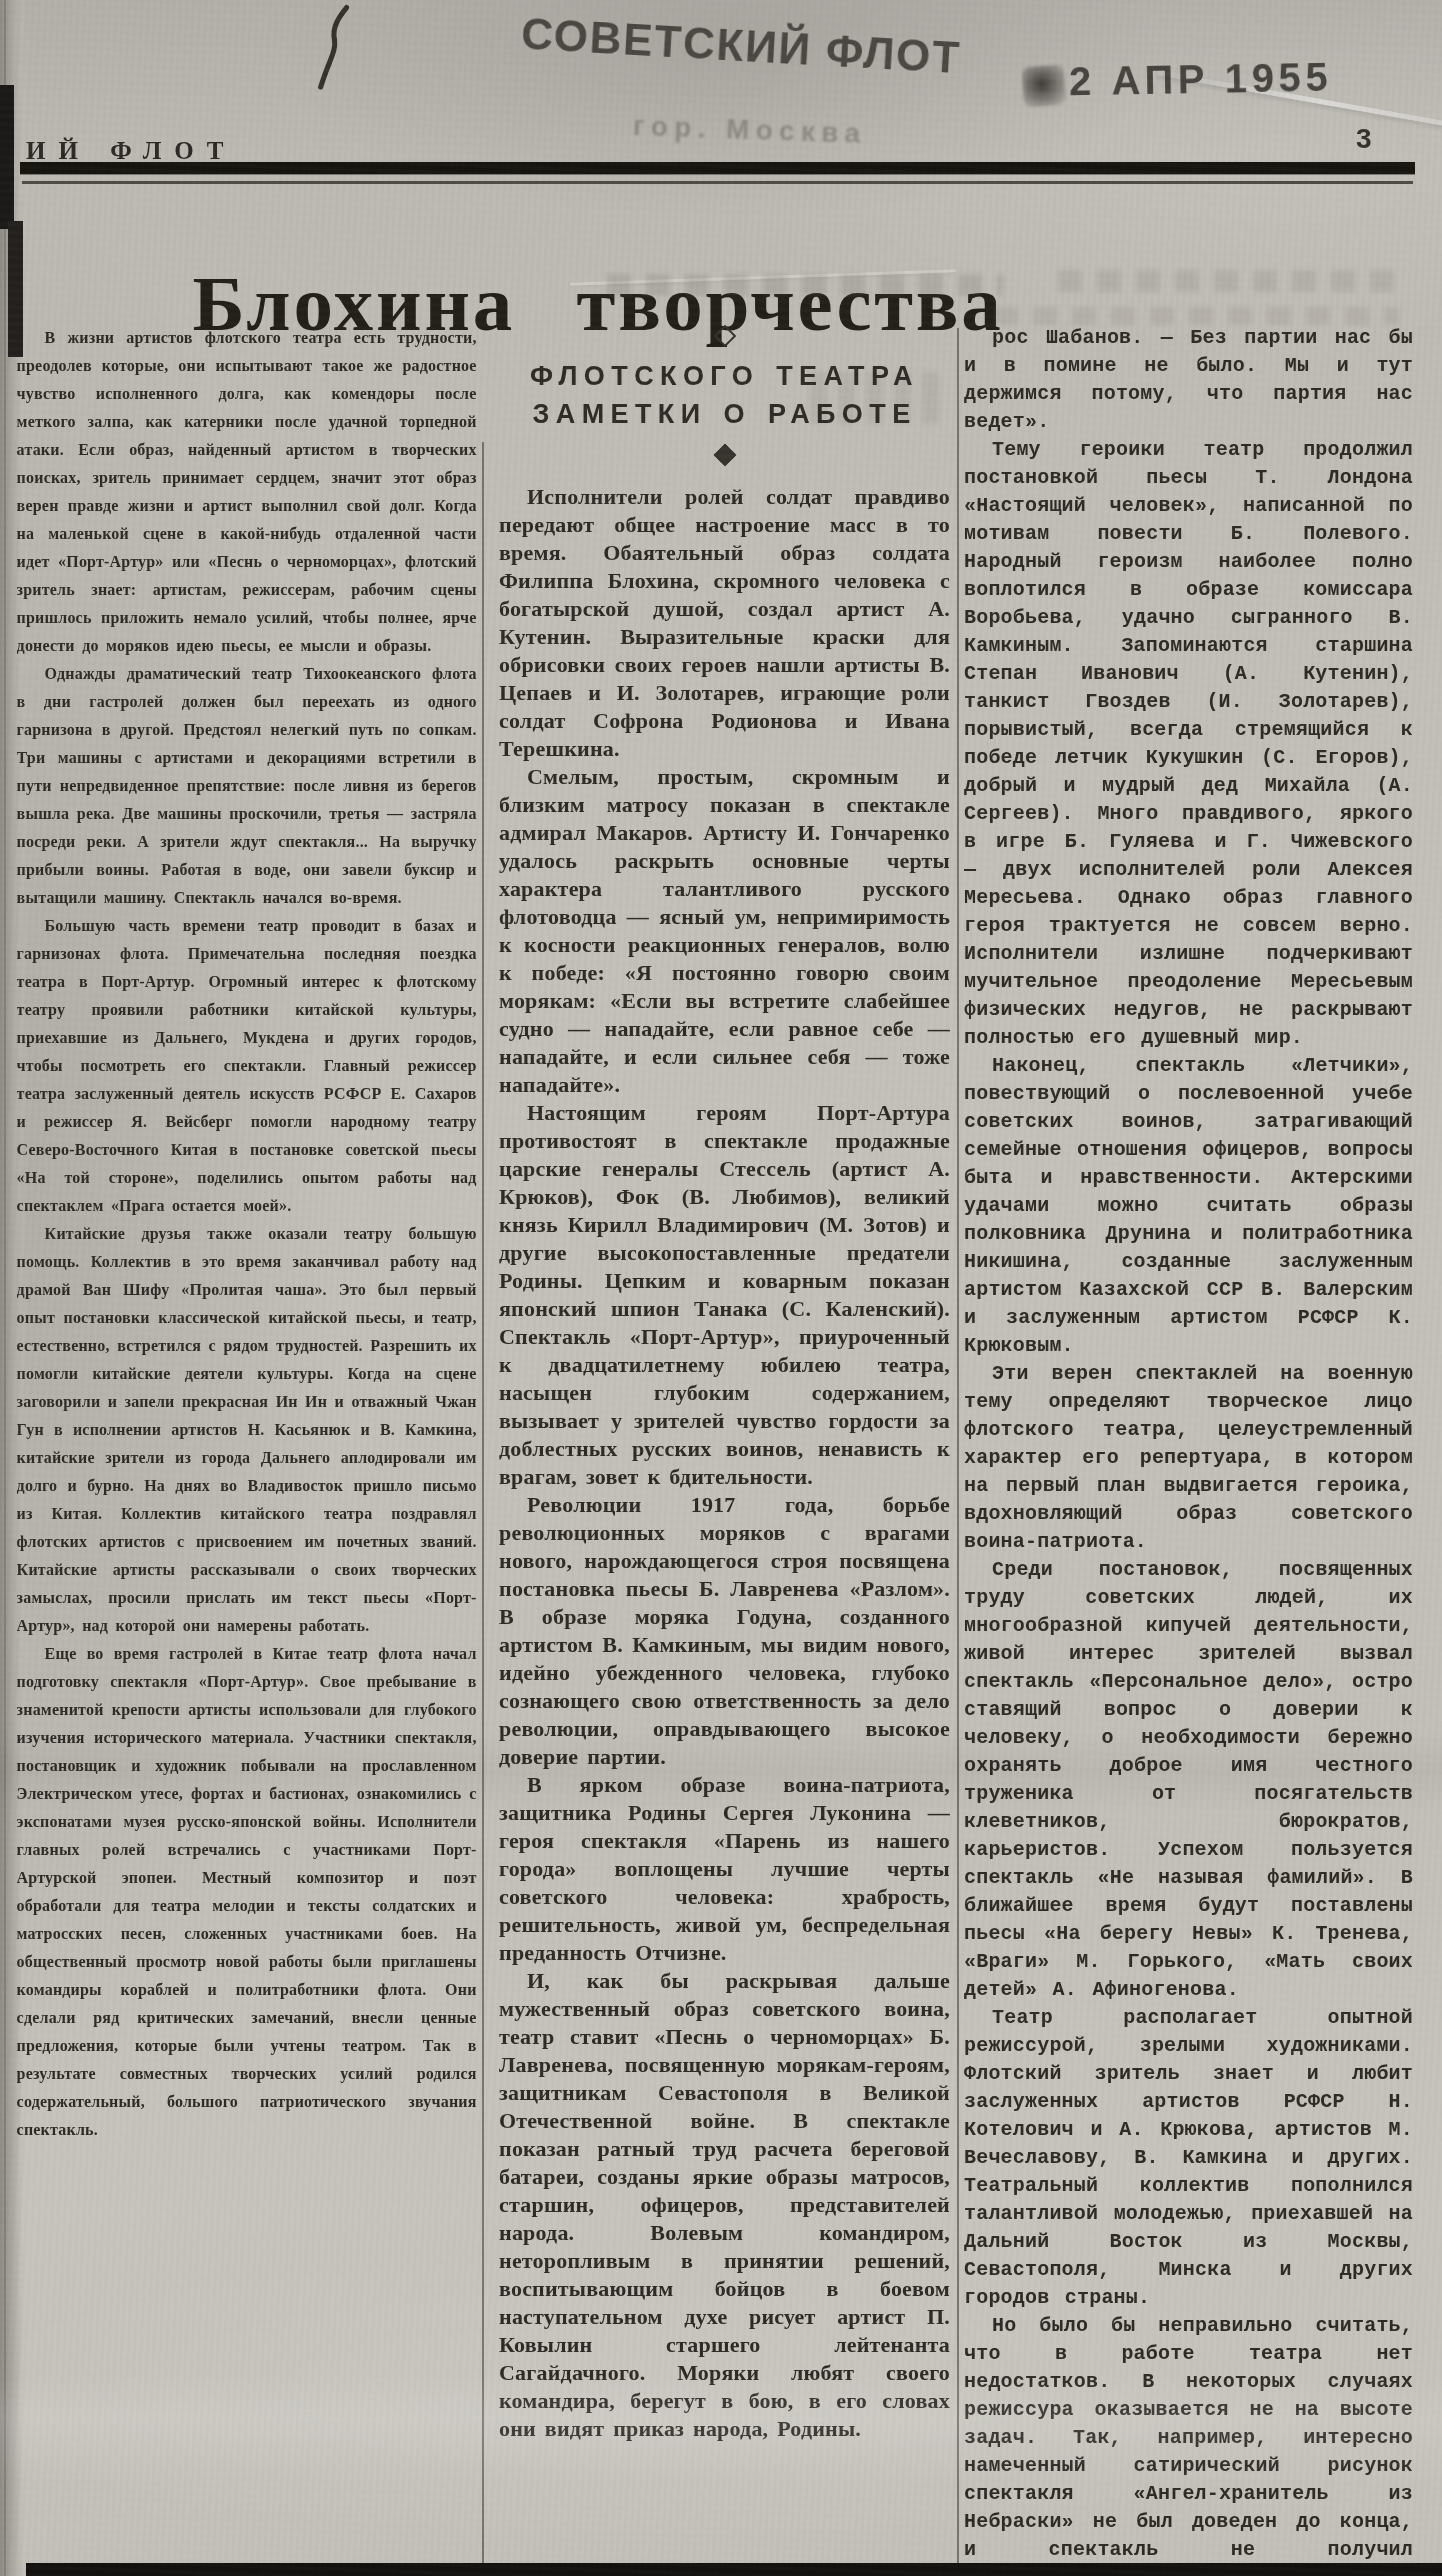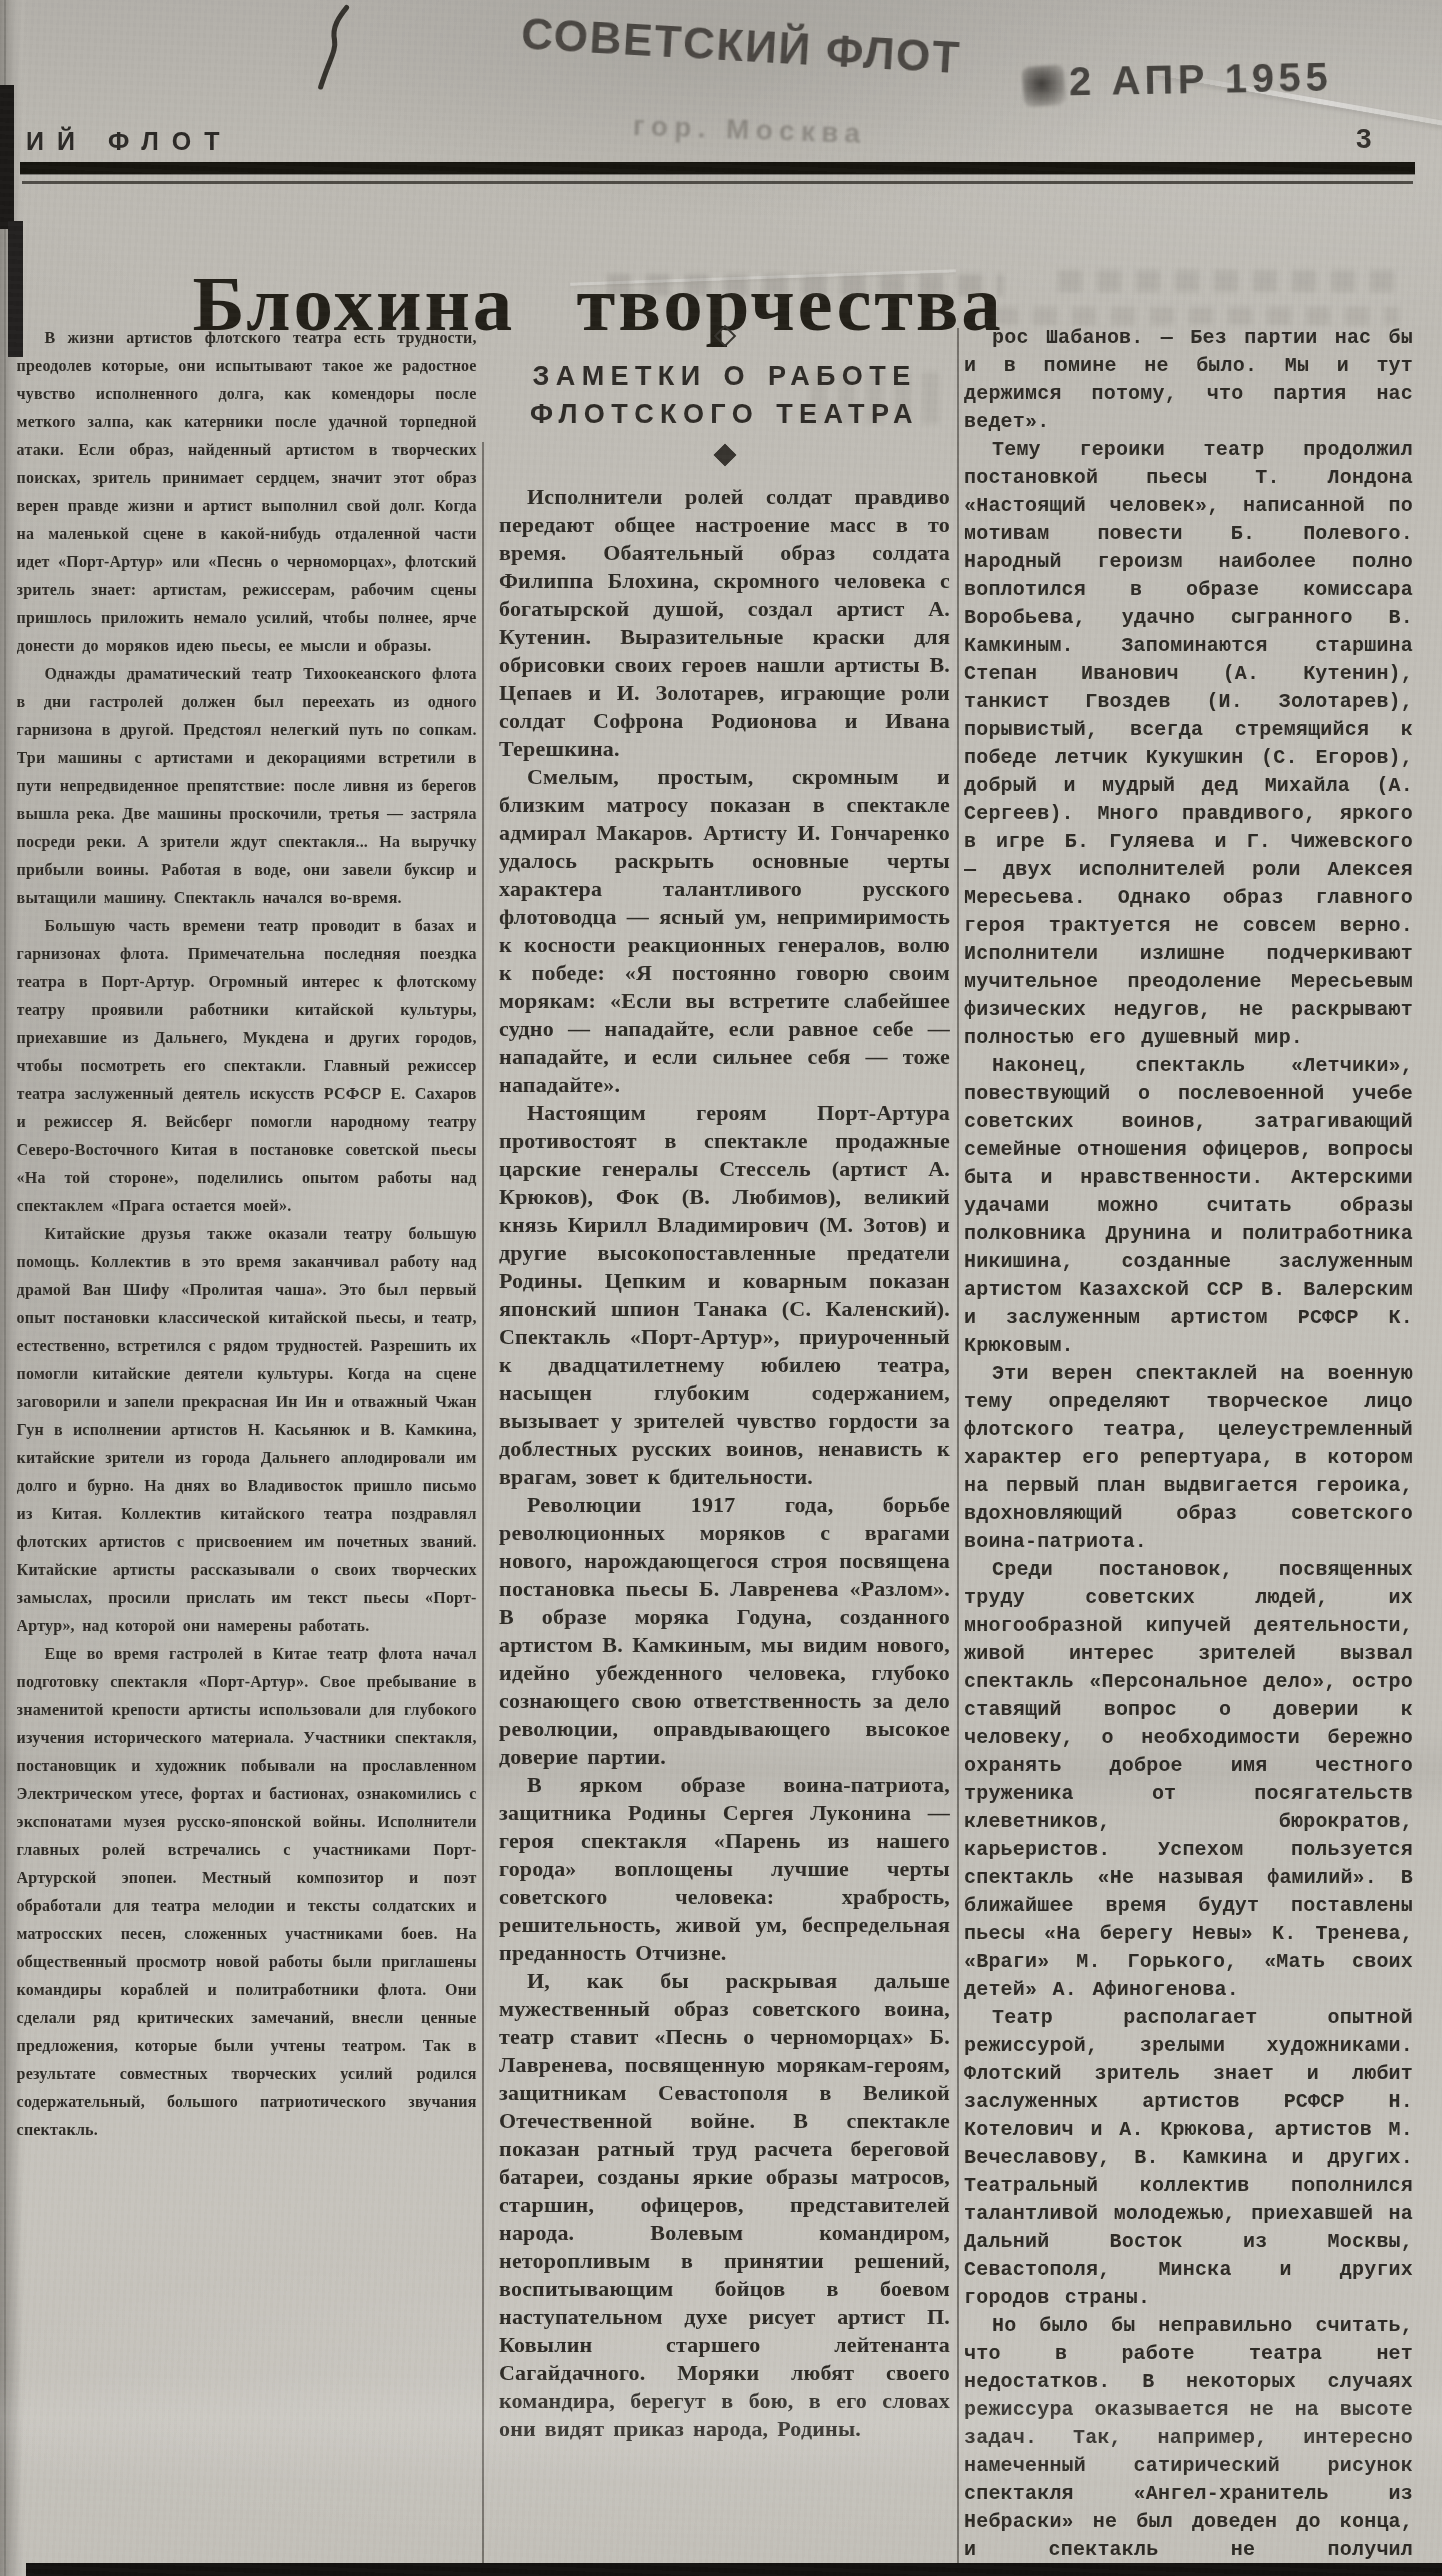--- a/index.html
+++ b/index.html
@@ -38,21 +38,21 @@
     color:rgba(50,46,42,.80);transform:rotate(3.2deg);filter:blur(0.7px);white-space:nowrap;}
   .stamp-sub{position:absolute;left:633px;top:114px;font-family:"Liberation Sans",sans-serif;
     font-weight:bold;font-size:28px;letter-spacing:6.4px;color:rgba(96,92,86,.48);
     transform:rotate(2deg);filter:blur(1.3px);white-space:nowrap;}
   .date-stamp{position:absolute;left:1069px;top:57px;font-family:"Liberation Sans",sans-serif;
     font-weight:bold;font-size:40px;letter-spacing:4.6px;color:rgba(48,45,42,.84);
     transform:rotate(-1deg);filter:blur(0.6px);white-space:nowrap;}
   .stamp-smudge{position:absolute;left:1023px;top:66px;width:42px;height:40px;border-radius:7.4px;
     background:radial-gradient(ellipse at 45% 45%, rgba(40,37,34,.85), rgba(40,37,34,.25) 70%, transparent);
     filter:blur(1.8px);transform:rotate(-4deg);}
-  .masthead-frag{position:absolute;left:26px;top:127px;font-family:Liberation Sans, sans-serif;
+  .masthead-frag{position:absolute;left:26px;top:137px;font-family:Liberation Serif, serif;
     font-weight:bold;font-size:25px;letter-spacing:13px;color:#2c2a27;white-space:nowrap;}
   .page-num{position:absolute;left:1356px;top:123px;font-family:"Liberation Sans",sans-serif;
     font-weight:bold;font-size:28px;color:#34312d;}
   .rule-thick{position:absolute;left:20px;top:162px;width:1395px;height:12px;background:#17150f;
     box-shadow:0 0.9px 0 rgba(0,0,0,.4);}
   .rule-thin{position:absolute;left:22px;top:181px;width:1391px;height:2.8px;background:#4e4b45;}
 
   .title{position:absolute;left:138px;top:206px;width:920px;text-align:center;
     font-weight:bold;font-size:79px;letter-spacing:2.8px;word-spacing:39px;color:#232019;
     white-space:nowrap;}
@@ -120,22 +120,22 @@
       <p>В жизни артистов флотского театра есть трудности, преодолев которые, они испытывают такое же радостное чувство исполненного долга, как комендоры после меткого залпа, как катерники после удачной торпедной атаки. Если образ, найденный артистом в творческих поисках, зритель принимает сердцем, значит этот образ верен правде жизни и артист выполнил свой долг. Когда на маленькой сцене в какой-нибудь отдаленной части идет «Порт-Артур» или «Песнь о черноморцах», флотский зритель знает: артистам, режиссерам, рабочим сцены пришлось приложить немало усилий, чтобы полнее, ярче донести до моряков идею пьесы, ее мысли и образы.</p>
       <p>Однажды драматический театр Тихоокеанского флота в дни гастролей должен был переехать из одного гарнизона в другой. Предстоял нелегкий путь по сопкам. Три машины с артистами и декорациями встретили в пути непредвиденное препятствие: после ливня из берегов вышла река. Две машины проскочили, третья — застряла посреди реки. А зрители ждут спектакля... На выручку прибыли воины. Работая в воде, они завели буксир и вытащили машину. Спектакль начался во-время.</p>
       <p>Большую часть времени театр проводит в базах и гарнизонах флота. Примечательна последняя поездка театра в Порт-Артур. Огромный интерес к флотскому театру проявили работники китайской культуры, приехавшие из Дальнего, Мукдена и других городов, чтобы посмотреть его спектакли. Главный режиссер театра заслуженный деятель искусств РСФСР Е. Сахаров и режиссер Я. Вейсберг помогли народному театру Северо-Восточного Китая в постановке советской пьесы «На той стороне», поделились опытом работы над спектаклем «Прага остается моей».</p>
       <p>Китайские друзья также оказали театру большую помощь. Коллектив в это время заканчивал работу над драмой Ван Шифу «Пролитая чаша». Это был первый опыт постановки классической китайской пьесы, и театр, естественно, встретился с рядом трудностей. Разрешить их помогли китайские деятели культуры. Когда на сцене заговорили и запели прекрасная Ин Ин и отважный Чжан Гун в исполнении артистов Н. Касьянюк и В. Камкина, китайские зрители из города Дальнего аплодировали им долго и бурно. На днях во Владивосток пришло письмо из Китая. Коллектив китайского театра поздравлял флотских артистов с присвоением им почетных званий. Китайские артисты рассказывали о своих творческих замыслах, просили прислать им текст пьесы «Порт-Артур», над которой они намерены работать.</p>
       <p>Еще во время гастролей в Китае театр флота начал подготовку спектакля «Порт-Артур». Свое пребывание в знаменитой крепости артисты использовали для глубокого изучения исторического материала. Участники спектакля, постановщик и художник побывали на прославленном Электрическом утесе, фортах и бастионах, ознакомились с экспонатами музея русско-японской войны. Исполнители главных ролей встречались с участниками Порт-Артурской эпопеи. Местный композитор и поэт обработали для театра мелодии и тексты солдатских и матросских песен, сложенных участниками боев. На общественный просмотр новой работы были приглашены командиры кораблей и политработники флота. Они сделали ряд критических замечаний, внесли ценные предложения, которые были учтены театром. Так в результате совместных творческих усилий родился содержательный, большого патриотического звучания спектакль.</p>
     </div>
 
   <div class="col col-2">
     <div class="subhead">
       <span class="diamond outline"></span>
+      <div class="line">ФЛОТСКОГО ТЕАТРА</div>
       <div class="line">ЗАМЕТКИ О РАБОТЕ</div>
-      <div class="line">ФЛОТСКОГО ТЕАТРА</div>
       <span class="diamond solid"></span>
     </div>
     <div>
         <p>Исполнители ролей солдат правдиво передают общее настроение масс в то время. Обаятельный образ солдата Филиппа Блохина, скромного человека с богатырской душой, создал артист А. Кутенин. Выразительные краски для обрисовки своих героев нашли артисты В. Цепаев и И. Золотарев, играющие роли солдат Софрона Родионова и Ивана Терешкина.</p>
         <p>Смелым, простым, скромным и близким матросу показан в спектакле адмирал Макаров. Артисту И. Гончаренко удалось раскрыть основные черты характера талантливого русского флотоводца — ясный ум, непримиримость к косности реакционных генералов, волю к победе: «Я постоянно говорю своим морякам: «Если вы встретите слабейшее судно — нападайте, если равное себе — нападайте, и если сильнее себя — тоже нападайте».</p>
         <p>Настоящим героям Порт-Артура противостоят в спектакле продажные царские генералы Стессель (артист А. Крюков), Фок (В. Любимов), великий князь Кирилл Владимирович (М. Зотов) и другие высокопоставленные предатели Родины. Цепким и коварным показан японский шпион Танака (С. Каленский). Спектакль «Порт-Артур», приуроченный к двадцатилетнему юбилею театра, насыщен глубоким содержанием, вызывает у зрителей чувство гордости за доблестных русских воинов, ненависть к врагам, зовет к бдительности.</p>
         <p>Революции 1917 года, борьбе революционных моряков с врагами нового, нарождающегося строя посвящена постановка пьесы Б. Лавренева «Разлом». В образе моряка Годуна, созданного артистом В. Камкиным, мы видим нового, идейно убежденного человека, глубоко сознающего свою ответственность за дело революции, оправдывающего высокое доверие партии.</p>
         <p>В ярком образе воина-патриота, защитника Родины Сергея Луконина — героя спектакля «Парень из нашего города» воплощены лучшие черты советского человека: храбрость, решительность, живой ум, беспредельная преданность Отчизне.</p>
         <p>И, как бы раскрывая дальше мужественный образ советского воина, театр ставит «Песнь о черноморцах» Б. Лавренева, посвященную морякам-героям, защитникам Севастополя в Великой Отечественной войне. В спектакле показан ратный труд расчета береговой батареи, созданы яркие образы матросов, старшин, офицеров, представителей народа. Волевым командиром, неторопливым в принятии решений, воспитывающим бойцов в боевом наступательном духе рисует артист П. Ковылин старшего лейтенанта Сагайдачного. Моряки любят своего командира, берегут в бою, в его словах они видят приказ народа, Родины.</p>
       </div>

